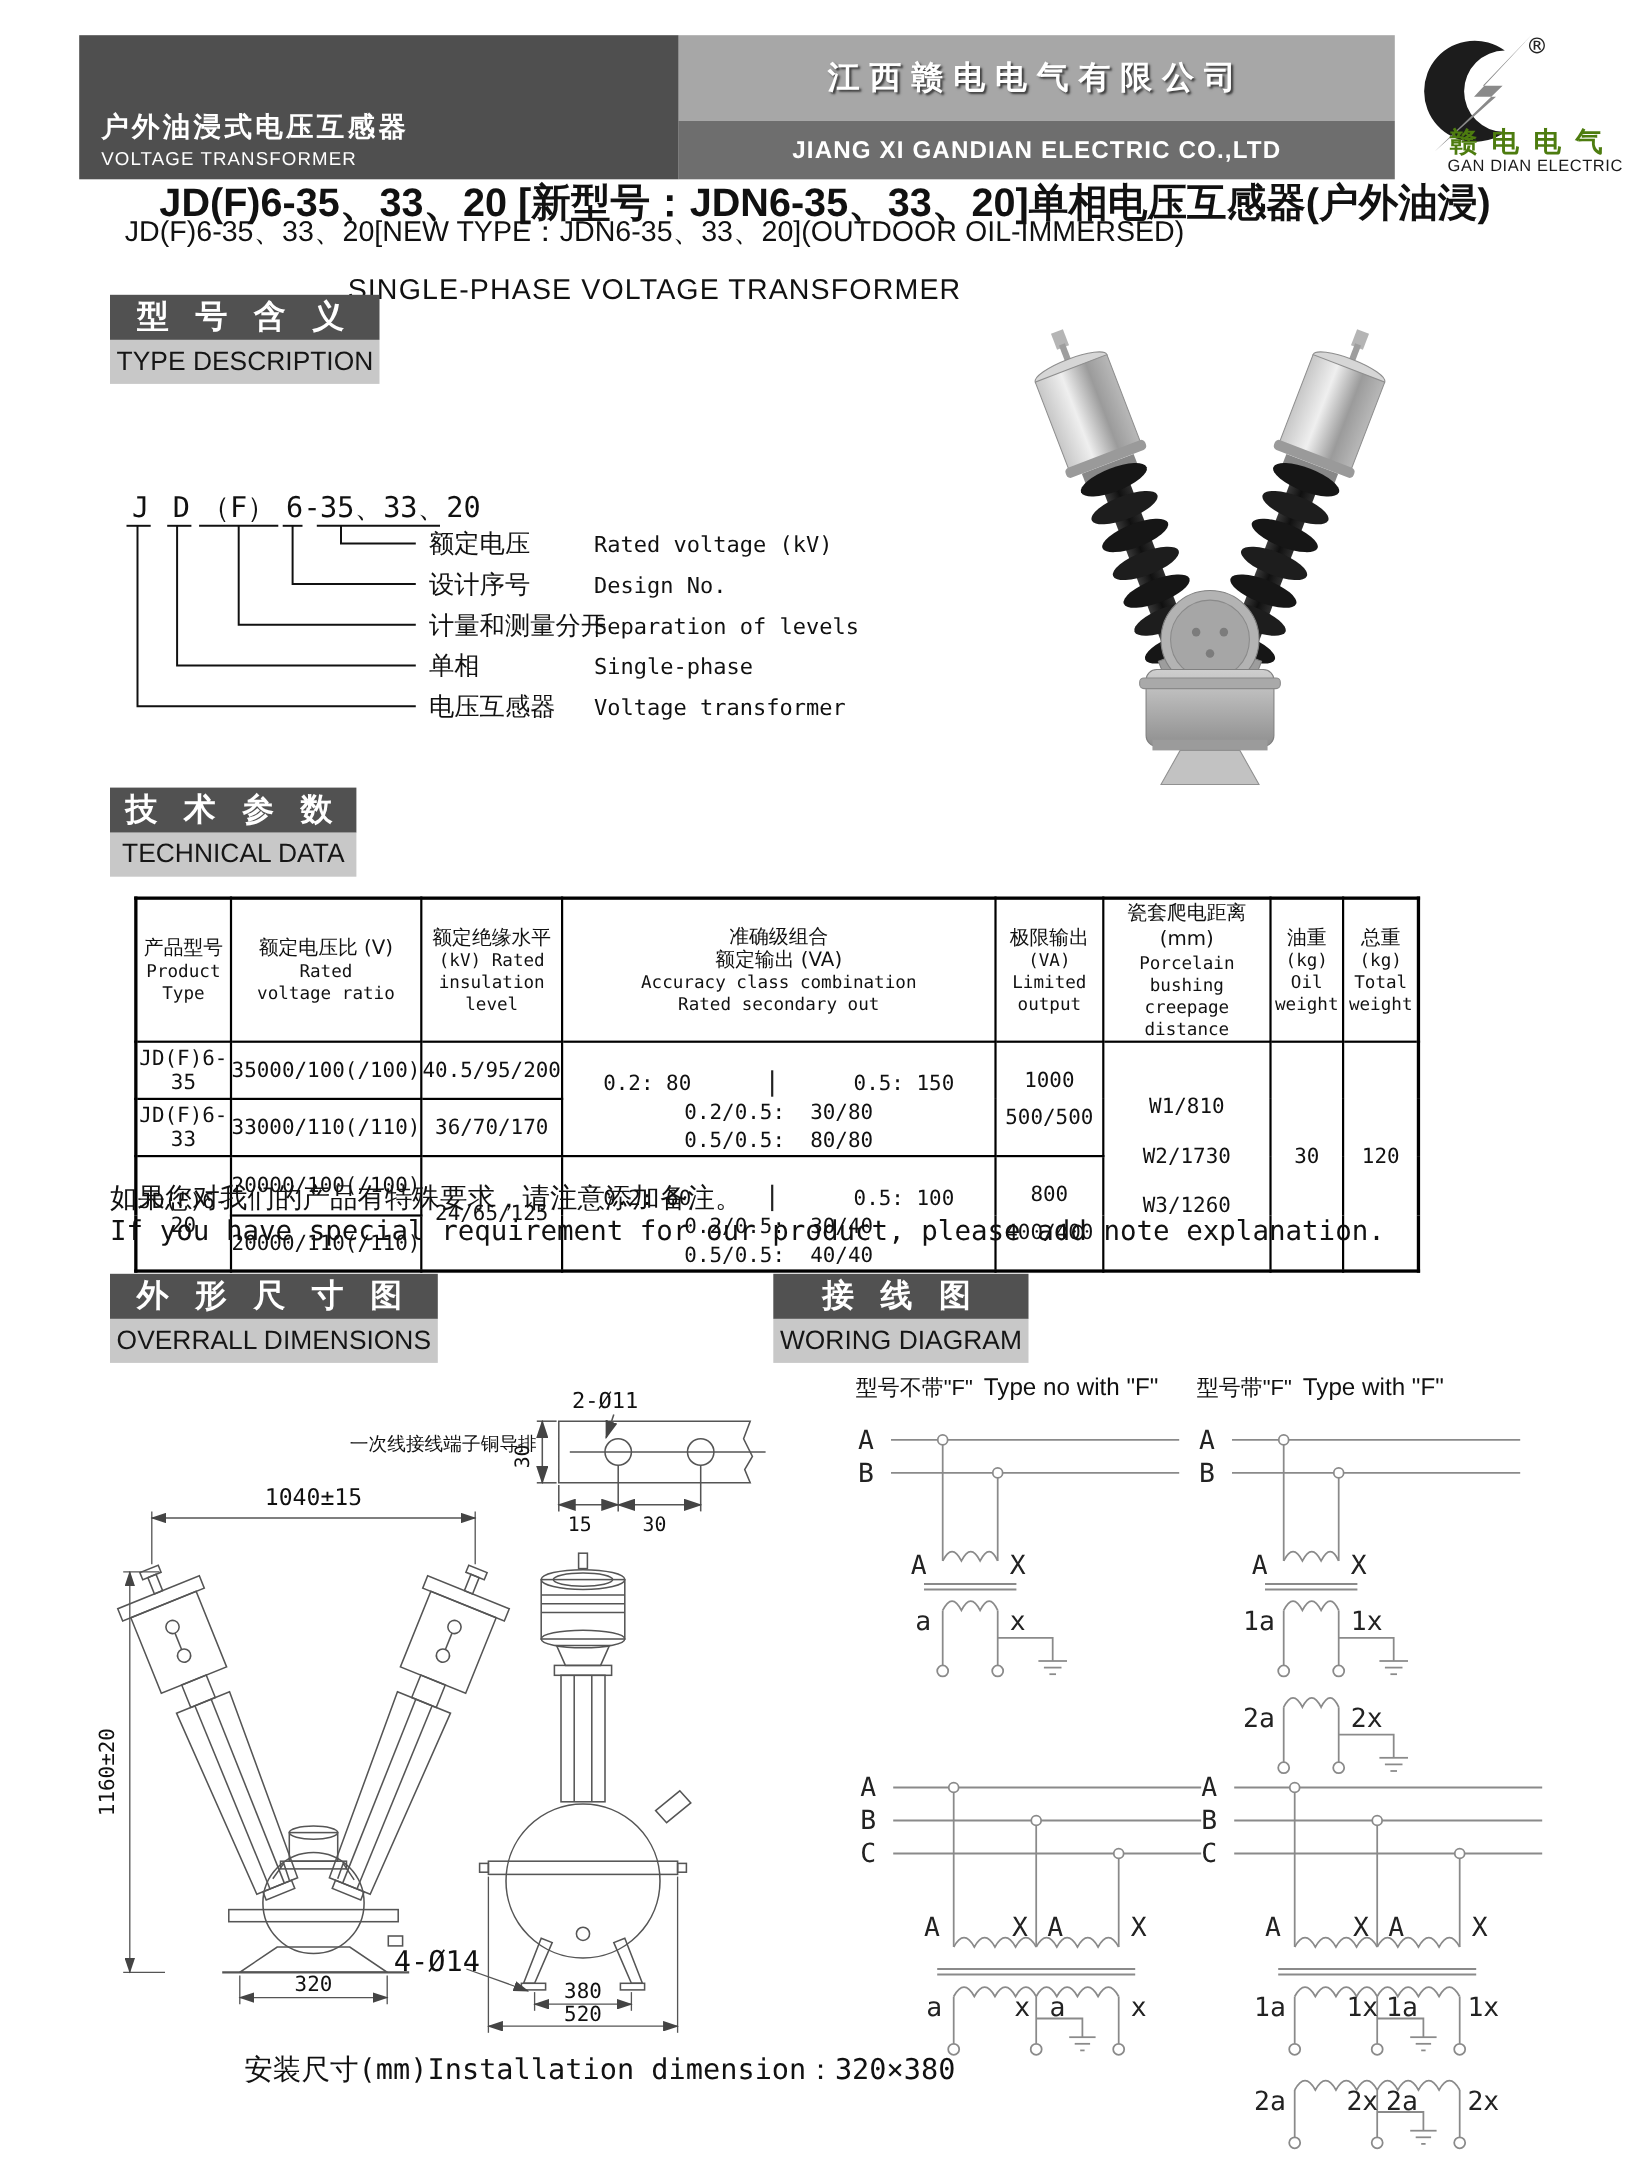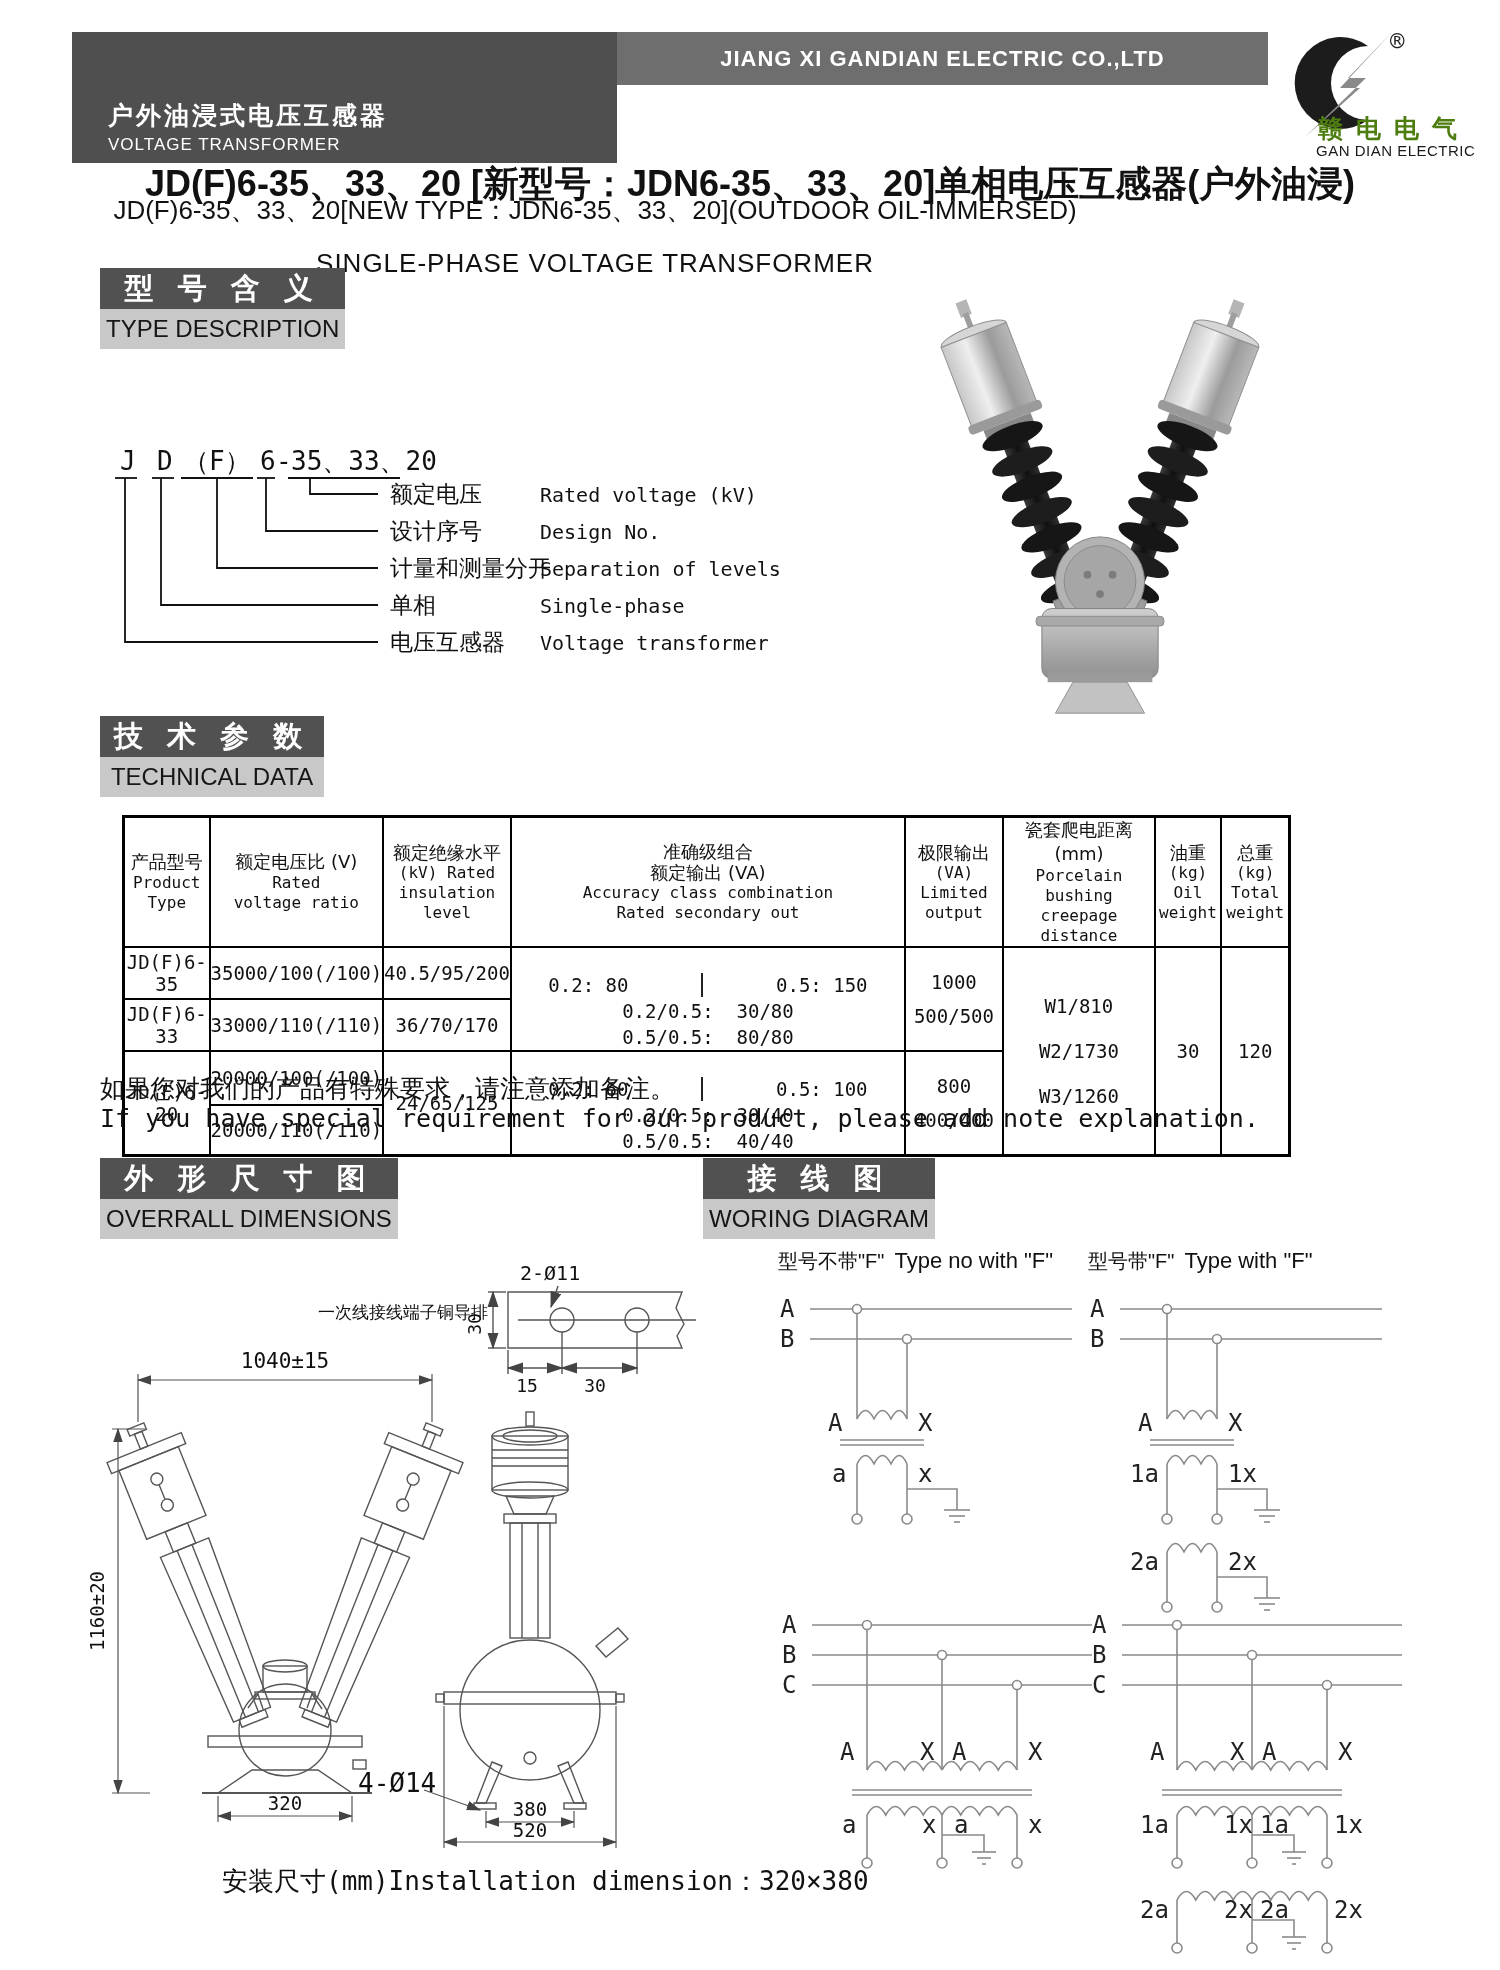--- a/index.html
+++ b/index.html
@@ -1,20 +1,20 @@
 <!DOCTYPE html>
 <html><head>
 <meta charset="utf-8">
 <style>
   html,body{margin:0;padding:0;background:#fff;}
   body{width:1500px;height:1970px;position:relative;font-family:"Liberation Sans",sans-serif;color:#111;}
   .abs{position:absolute;}
   
   .hdr-left{left:72px;top:32px;width:545px;height:131px;background:#4f4f4f;color:#fff;
-    display:flex;flex-direction:column;justify-content:flex-end;padding:0 0 8px 36px;box-sizing:border-box;}
+    display:flex;flex-direction:column;justify-content:flex-end;padding:0 0 8px 20px;box-sizing:border-box;}
   .hdr-left .cn{font-size:25px;font-weight:bold;letter-spacing:3px;}
   .hdr-left .en{font-size:17px;letter-spacing:1px;margin-top:3px;}
   .hdr-mid{left:617px;top:32px;width:651px;height:131px;}
   .hdr-mid .cn{height:78px;background:#a7a7a7;color:#fff;font-size:29px;font-weight:bold;letter-spacing:9px;
     display:flex;align-items:center;justify-content:center;text-shadow:2px 2px 2px #3c3c3c;}
   .hdr-mid .en{height:53px;background:#6e6e6e;color:#fff;font-size:22px;font-weight:bold;letter-spacing:1px;
     display:flex;align-items:center;justify-content:center;}
   .logo-cn{left:1318px;top:112px;width:180px;font-size:25px;font-weight:bold;letter-spacing:13px;color:#4d7c0f;}
   .logo-en{left:1316px;top:142px;width:185px;font-size:15px;color:#1a1a1a;letter-spacing:.5px;}
   
@@ -51,20 +51,21 @@
   text{font-family:"DejaVu Sans Mono",monospace;}
 </style>
 </head>
 <body>
 
 <div class="abs hdr-left">
   <div class="cn">户外油浸式电压互感器</div>
   <div class="en">VOLTAGE TRANSFORMER</div>
 </div>
 <div class="abs hdr-mid">
+  <div class="cn">江西赣电电气有限公司</div>
   <div class="en">JIANG XI GANDIAN ELECTRIC CO.,LTD</div>
 </div>
 <svg style="left:1268px;top:28px" width="150" height="110" viewBox="0 0 150 110">
   <path d="M100,18 A46,46 0 1 0 100,92 A34,34 0 1 1 100,18 Z" fill="#1c1c1c"></path>
   <polygon points="126,2 80,50 98,50 36,110 92,60 72,60" fill="#8a8a8a"></polygon>
   <text x="122" y="22" font-size="24" fill="#222">®</text>
 </svg>
 <div class="abs logo-cn">赣电电气</div>
 <div class="abs logo-en">GAN DIAN ELECTRIC</div>
 

